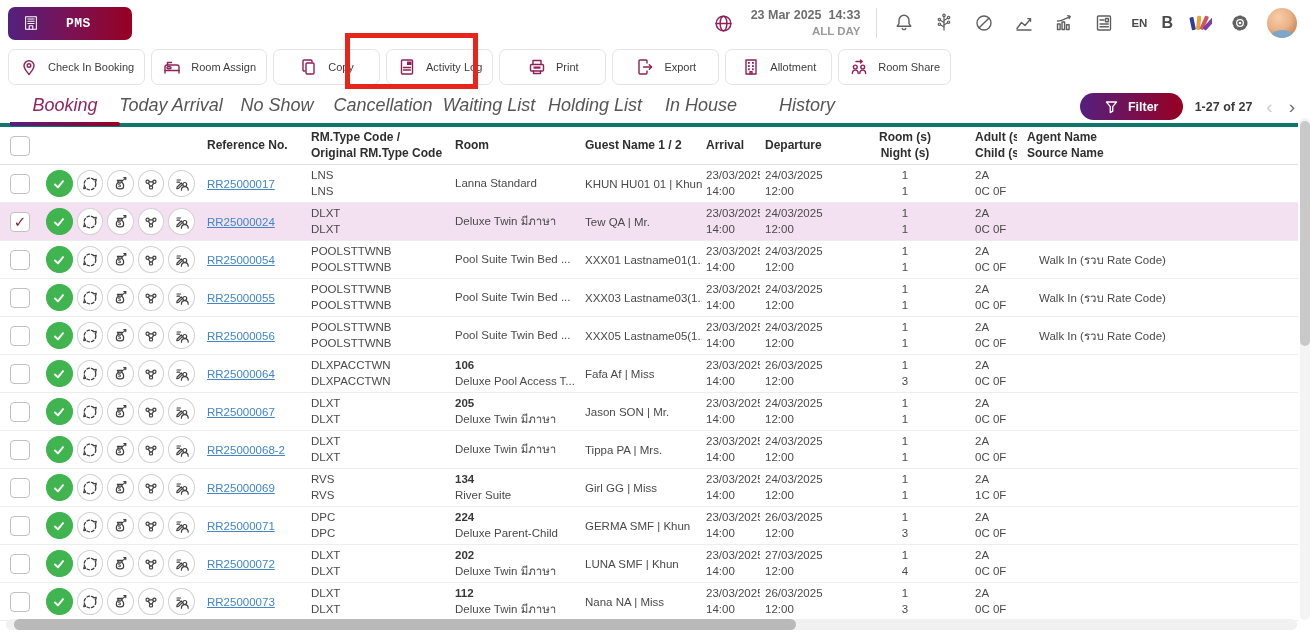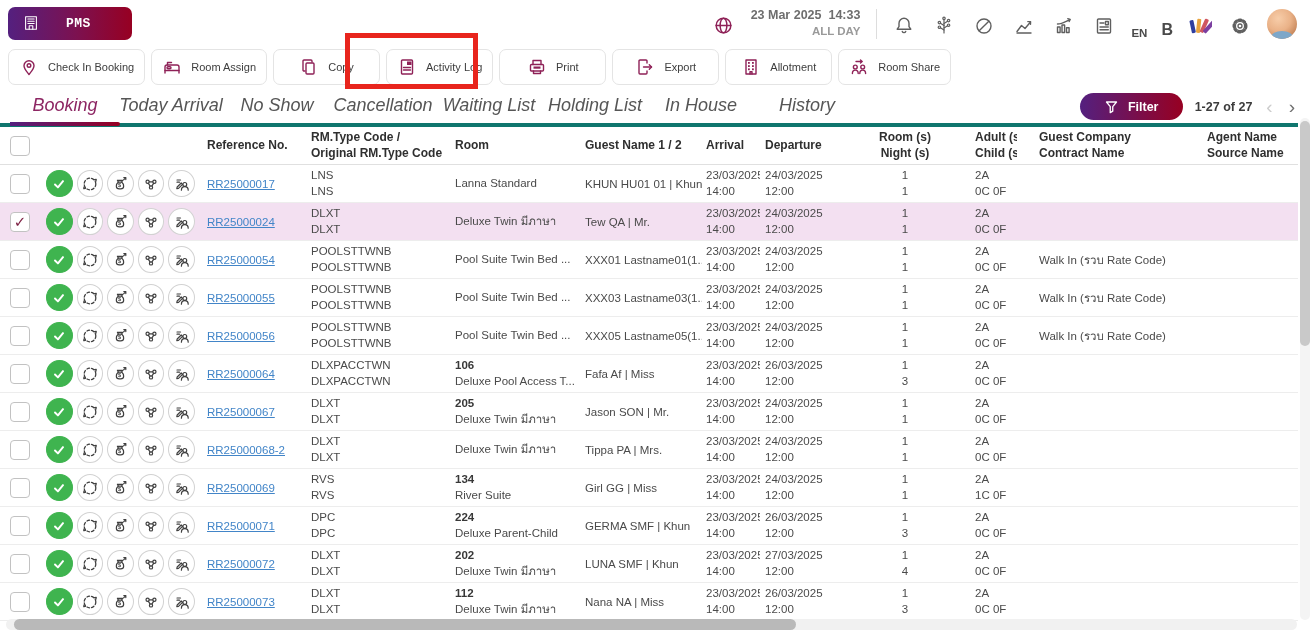--- a/index.html
+++ b/index.html
@@ -7,21 +7,21 @@
   body { font-family:"Liberation Sans","DejaVu Sans",sans-serif; color:#404040; }
   .app { position:relative; width:1311px; height:634px; background:#fff; overflow:hidden; }
 
   
   .topbar { height:46px; display:flex; align-items:center; justify-content:space-between; padding:0 14px 0 8px; }
   .logo-btn { width:124px; height:33px; border-radius:7px; border:none; cursor:pointer;
     background:linear-gradient(90deg,#54207f 0%,#7c1150 55%,#970022 100%);
     display:flex; align-items:center; gap:26px; padding:0 14px; color:#fff;font-family:Liberation Mono, monospace; }
   .logo-btn .logo-glyph { width:18px; height:18px; }
   .logo-btn span { font-size:13px; font-weight:700; letter-spacing:.5px; }
-  .top-right { display:flex; align-items:flex-end; gap:14px; }
+  .top-right { display:flex; align-items:center; gap:14px; }
   .datetime { text-align:right; line-height:1.3; margin-right:2px; }
   .datetime .dt-main { font-size:12.5px; font-weight:700; color:#6e6e6e; }
   .datetime .dt-sub { font-size:11.5px; font-weight:700; color:#9a9a9a; }
   .v-divider { width:1px; height:30px; background:#ddd; }
   .tb-icon { display:inline-flex; align-items:center; justify-content:center; width:26px; height:26px; cursor:pointer; color:#5f5f5f; }
   .tb-text { font-weight:700; color:#4a4a4a; cursor:pointer; }
   .lang { font-size:11.5px; }
   .boldb { font-size:16px; }
   .avatar { width:30px; height:30px; border-radius:50%; cursor:pointer; position:relative; overflow:hidden;
     background:radial-gradient(circle at 38% 32%, #f7cda9 0%, #eab288 45%, #c98a5e 75%, #9e5f3c 100%); }
@@ -323,24 +323,20 @@
           <span class="ln">Departure</span>
         </div>
       <div class="cell c-rn">
           <span class="ln">Room (s)</span>
           <span class="ln">Night (s)</span>
         </div>
       <div class="cell c-ac">
           <span class="ln">Adult (s)</span>
           <span class="ln">Child (s)</span>
         </div>
-      <div class="cell c-comp">
-          <span class="ln">Guest Company</span>
-          <span class="ln">Contract Name</span>
-        </div>
       <div class="cell c-agent">
           <span class="ln">Agent Name</span>
           <span class="ln">Source Name</span>
         </div>
     </div>
     <div>
         <div class="trow">
     <div class="cell c-cb">
             <span class="checkbox"></span>
           </div>

